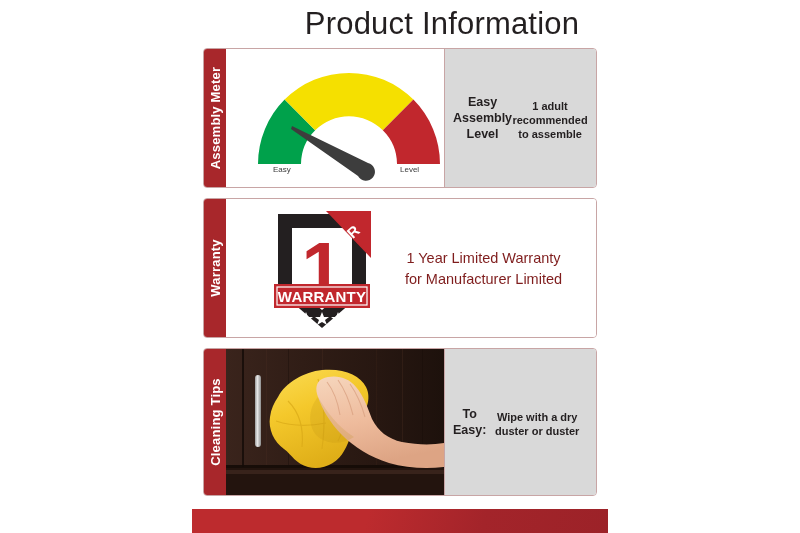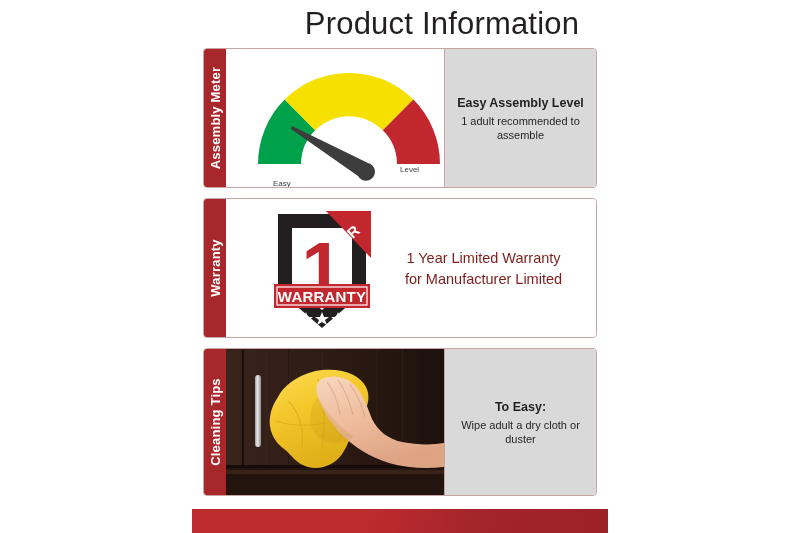--- a/index.html
+++ b/index.html
@@ -75,57 +75,57 @@
     overflow: hidden;
   }
 
   
   .gray-panel {
     flex: 0 0 152px;
     width: 152px;
     background: #d9d9d9;
     border-left: 1px solid #c8a5a5;
     display: flex;
-    flex-direction: column;
+    flex-direction: row;
     align-items: center;
     justify-content: center;
     text-align: center;
     box-sizing: border-box;
     padding: 0 8px;
   }
   .panel-head {
     font-size: 12.5px;
     font-weight: bold;
     color: #231f20;
     line-height: 16px;
   }
   .panel-sub {
     font-size: 11px;
-    font-weight: 400;
+    font-weight: 700;
     color: #231f20;
     line-height: 14px;
     margin-top: 3px;
   }
 
   
   .gauge-wrap {
     position: absolute;
     left: 18px;
     top: 10px;
     width: 210px;
     height: 122px;
   }
   .gauge-svg { display: block; }
   .gauge-label {
     position: absolute;
     font-size: 8px;
     color: #3b3b3b;
     font-weight: 400;
   }
-  .gauge-label-easy  { left: 29px;  top: 120px; }
+  .gauge-label-easy  { left: 29px;  top: 106px; }
   .gauge-label-tough { left: 156px; top: 106px; }
 
   
   .badge-wrap {
     position: absolute;
     left: 44px;
     top: 7px;
     width: 104px;
     height: 126px;
   }
@@ -346,17 +346,17 @@
           <path d="M 124 35 C 131 45, 136 57, 139 68"></path>
         </g>
 
         <path fill="#b98a12" opacity="0.18" d="M 92 48 C 100 62, 112 78, 128 88 C 116 96, 100 96, 90 86 C 82 76, 82 60, 92 48 Z"></path>
       </svg>
     </div>
   </div>
 
   <div class="gray-panel">
     <div class="panel-head">To Easy:</div>
-    <div class="panel-sub">Wipe adult a dry cloth or duster</div>
+    <div class="panel-sub">Wipe with a dry duster or duster</div>
   </div>
 </div>
 
 <div class="bottom-bar"></div>
 
 </body></html>

